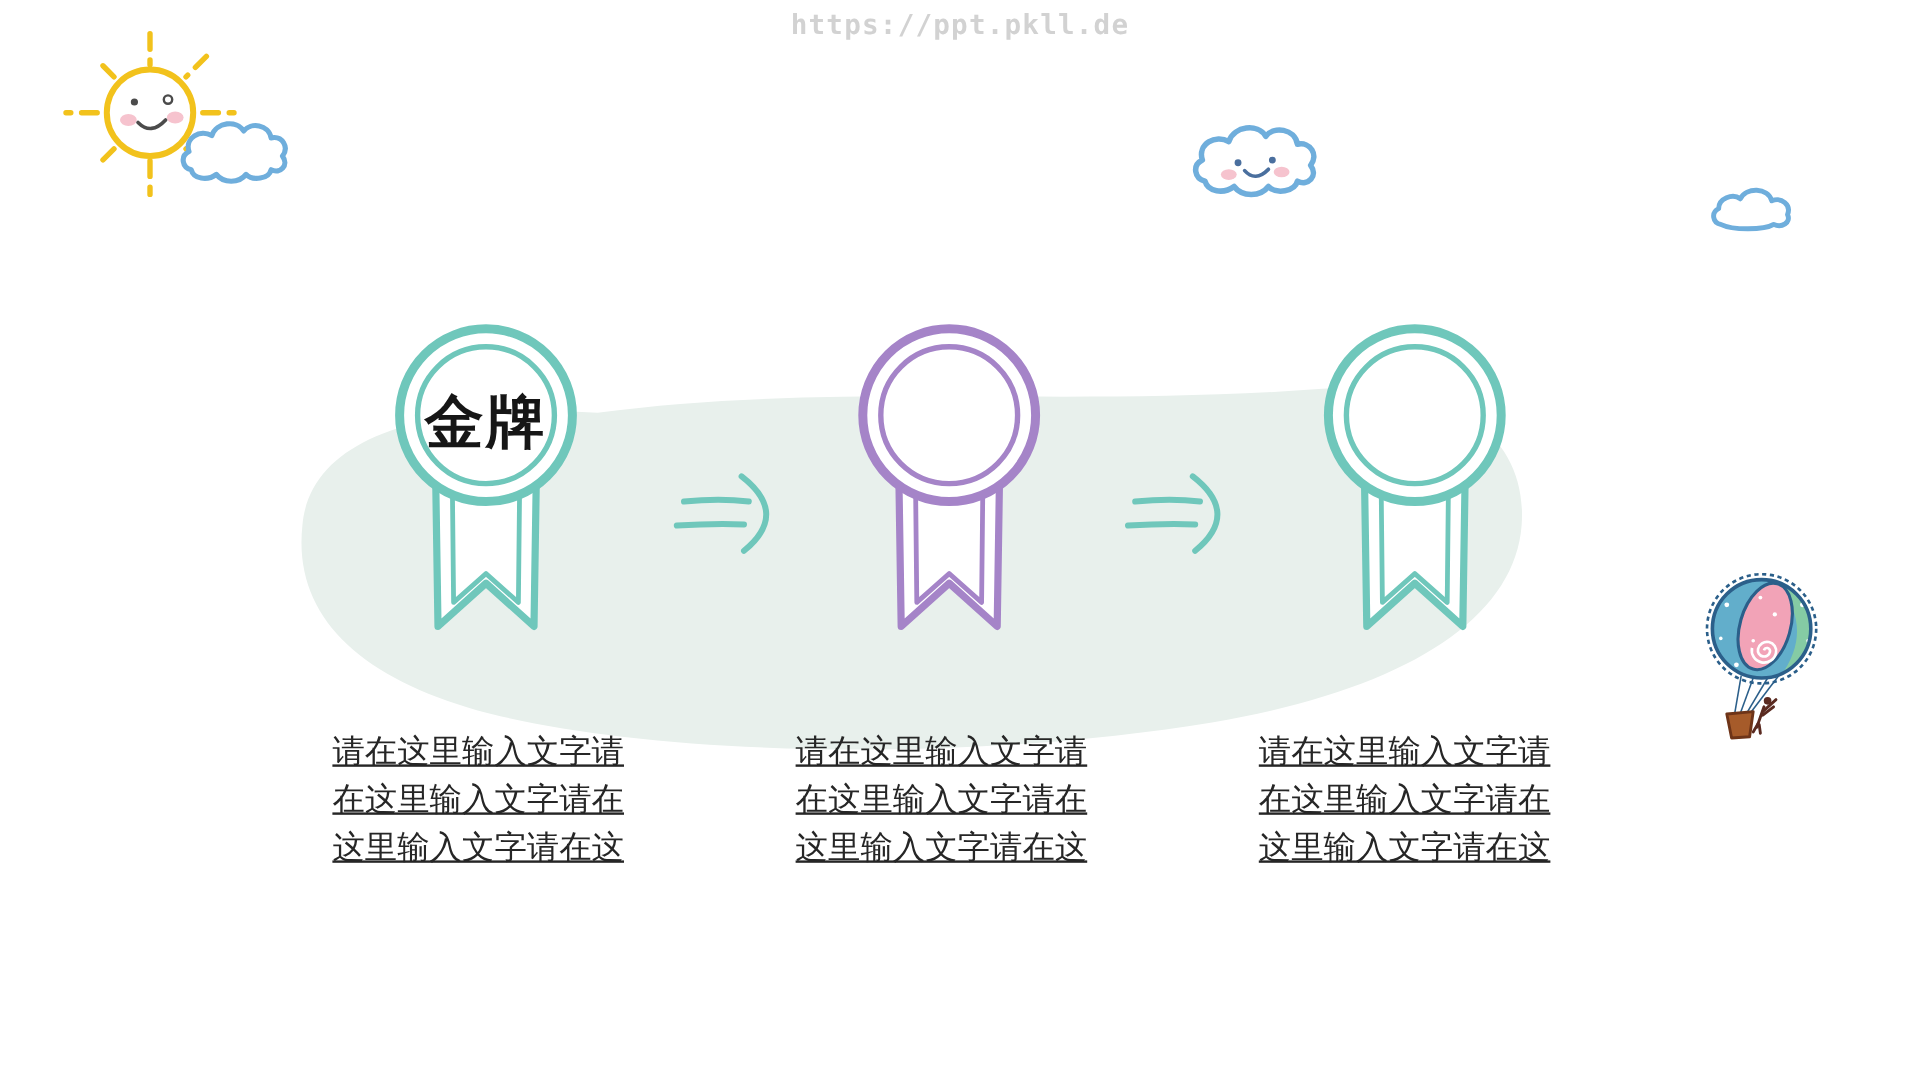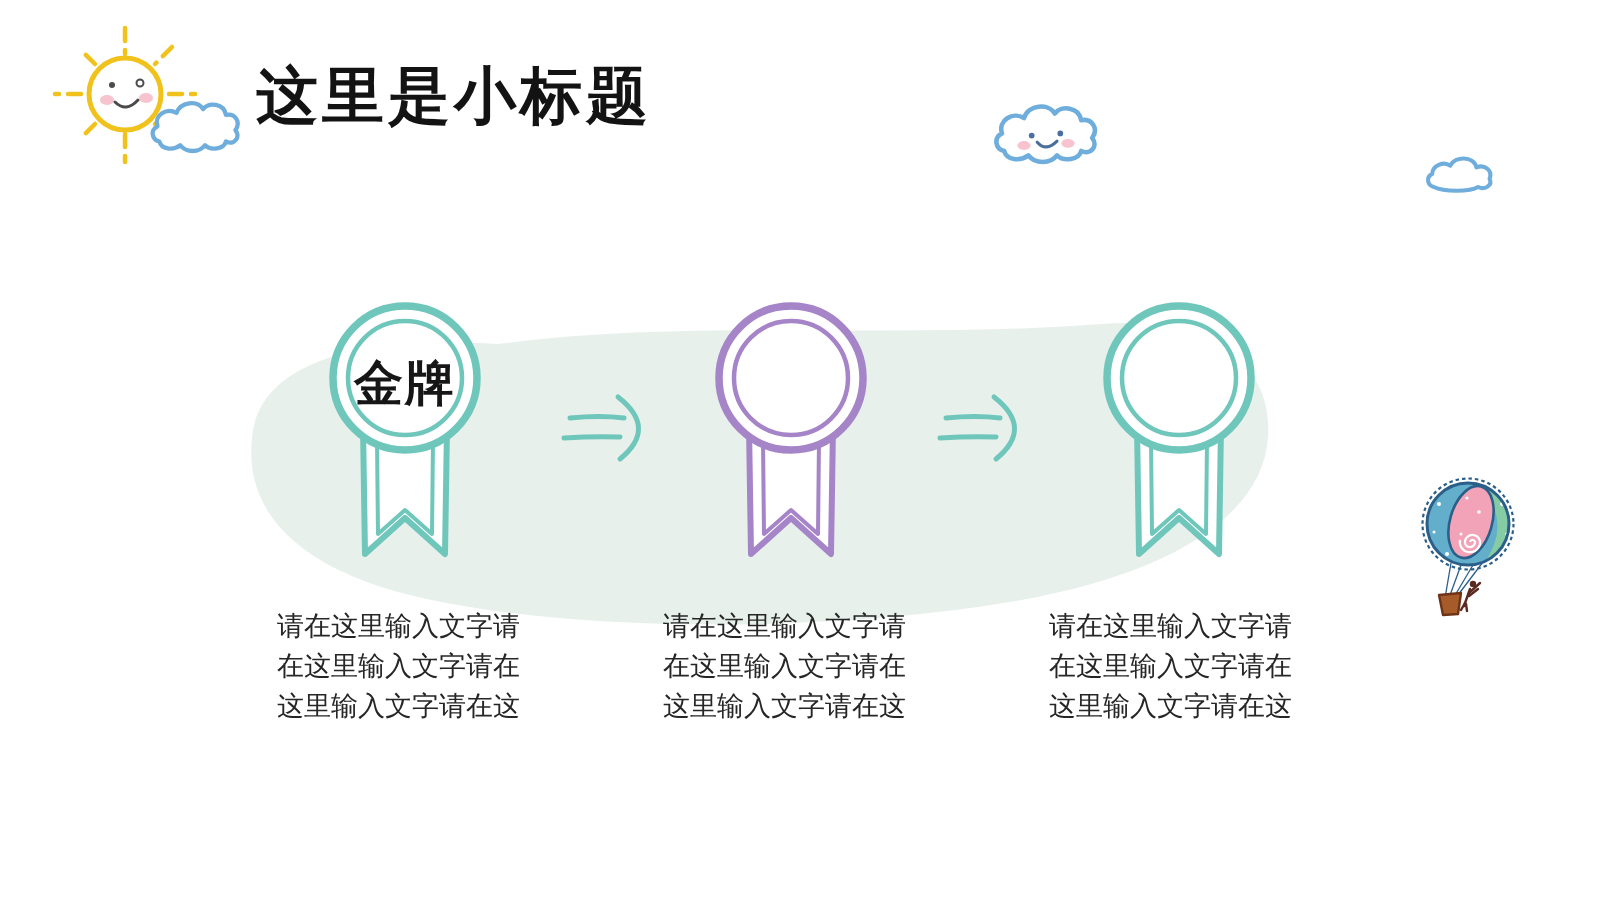--- a/index.html
+++ b/index.html
@@ -17,52 +17,53 @@
     font-size:62px;font-weight:900;color:var(--ink,#131313);
     letter-spacing:4px;white-space:nowrap;
   }
   svg{position:absolute;display:block;}
   .blob-svg{left:230px;top:300px;}
   .sun-svg{left:45px;top:20px;}
   .cloudface-svg{left:985px;top:88px;}
   .smallcloud-svg{left:1422px;top:144px;}
   .balloon-svg{left:1415px;top:472px;}
 
-  .medal{position:absolute;top:298px;width:160px;height:280px;}
+  .medal{position:absolute;top:266px;width:160px;height:280px;}
   .medal .medal-svg{left:0;top:0;}
   .medal{--c:var(--teal,#6FC7BB);}
   .medal.purple{--c:var(--purple,#A584C8);}
   .ribbon-outer{fill:#ffffff;stroke:var(--c);stroke-width:6;stroke-linejoin:round;stroke-linecap:round;}
   .ribbon-inner{fill:none;stroke:var(--c);stroke-width:4;stroke-linejoin:round;stroke-linecap:round;}
   .ring-outer{fill:#ffffff;stroke:var(--c);stroke-width:7.5;}
   .ring-inner{fill:none;stroke:var(--c);stroke-width:4.5;}
   .medal-label{
     position:absolute;left:0;top:53px;width:160px;text-align:center;
     font-size:49px;font-weight:900;color:#161616;letter-spacing:2px;white-space:nowrap;
   }
   .arrow-svg path{fill:none;stroke:var(--teal,#6FC7BB);stroke-width:5;stroke-linecap:round;}
   .desc{
     position:absolute;top:606px;width:260px;
     font-family:"Liberation Serif","DejaVu Serif",serif;
     font-size:27px;line-height:40px;color:var(--bodytext,#262626);
-    text-align:left;white-space:nowrap;
+    text-align:left;white-space:nowrap;text-decoration:underline;
   }
   .m1{left:325px;} .m2{left:711px;} .m3{left:1099px;}
   .a1{left:558px;top:392px;} .a2{left:934px;top:392px;}
   .d1{left:277px;} .d2{left:663px;} .d3{left:1049px;}
 </style>
 </head>
 <body>
 
 <div class="stage">
 
   <svg class="blob-svg" width="1060" height="335" viewBox="0 0 1060 335">
     <path d="M 22 138 C 28 66 120 34 268 44 C 460 18 660 40 872 24 C 972 16 1044 58 1038 138 C 1032 218 936 276 780 302 C 560 338 300 328 168 292 C 68 264 14 212 22 138 Z" fill="var(--blob,#E8F0EC)"></path>
   </svg>
 
+  <div class="watermark">https://ppt.pkll.de</div>
 
   <svg class="sun-svg" width="210" height="170" viewBox="0 0 210 170">
     <g stroke="var(--sun,#F2C21C)" stroke-width="4.5" stroke-linecap="round" stroke-dasharray="13 9" fill="none">
       <line x1="80" y1="8" x2="80" y2="34"></line>
       <line x1="127" y1="27" x2="110" y2="44"></line>
       <line x1="124" y1="74" x2="150" y2="74"></line>
       <line x1="110" y1="104" x2="124" y2="118"></line>
       <line x1="80" y1="114" x2="80" y2="142"></line>
       <line x1="50" y1="104" x2="36" y2="118"></line>
       <line x1="36" y1="74" x2="10" y2="74"></line>
@@ -72,21 +73,20 @@
     <circle cx="67" cy="65" r="3" fill="#4b4b4b"></circle>
     <circle cx="95" cy="63" r="3.5" fill="none" stroke="#4b4b4b" stroke-width="2"></circle>
     <ellipse cx="62" cy="80" rx="7" ry="5" fill="var(--cheek,#F6C3CE)"></ellipse>
     <ellipse cx="101" cy="78" rx="7" ry="5" fill="var(--cheek,#F6C3CE)"></ellipse>
     <path d="M 70 82 Q 81 93 93 80" fill="none" stroke="#4b4b4b" stroke-width="3" stroke-linecap="round"></path>
     <g transform="translate(103,74) scale(0.95)">
       <path d="M 12 50 C 4 48 2 38 10 34 C 6 22 20 14 30 20 C 34 8 52 6 58 16 C 64 8 80 10 82 22 C 92 20 98 30 92 38 C 98 46 90 54 82 50 C 80 58 66 60 60 54 C 54 62 40 62 34 54 C 26 60 14 58 12 50 Z" fill="#ffffff" stroke="var(--cloud,#6FAEDC)" stroke-width="4.5" stroke-linejoin="round"></path>
     </g>
   </svg>
 
-  <div class="page-title">这里是小标题</div>
 
   <svg class="cloudface-svg" width="118" height="95" viewBox="0 0 118 95">
     <g transform="translate(6,8) scale(1.1)">
       <path d="M 12 50 C 4 48 2 38 10 34 C 6 22 20 14 30 20 C 34 8 52 6 58 16 C 64 8 80 10 82 22 C 92 20 98 30 92 38 C 98 46 90 54 82 50 C 80 58 66 60 60 54 C 54 62 40 62 34 54 C 26 60 14 58 12 50 Z" fill="#ffffff" stroke="var(--cloud,#6FAEDC)" stroke-width="4.2" stroke-linejoin="round"></path>
       <circle cx="37" cy="36" r="2.6" fill="var(--face,#4A6F9E)"></circle>
       <circle cx="63" cy="34" r="2.6" fill="var(--face,#4A6F9E)"></circle>
       <ellipse cx="30" cy="45" rx="6" ry="4" fill="var(--cheek,#F6C3CE)"></ellipse>
       <ellipse cx="70" cy="43" rx="6" ry="4" fill="var(--cheek,#F6C3CE)"></ellipse>
       <path d="M 42 42 Q 50 51 60 41" fill="none" stroke="var(--face,#4A6F9E)" stroke-width="2.8" stroke-linecap="round"></path>
     </g>

